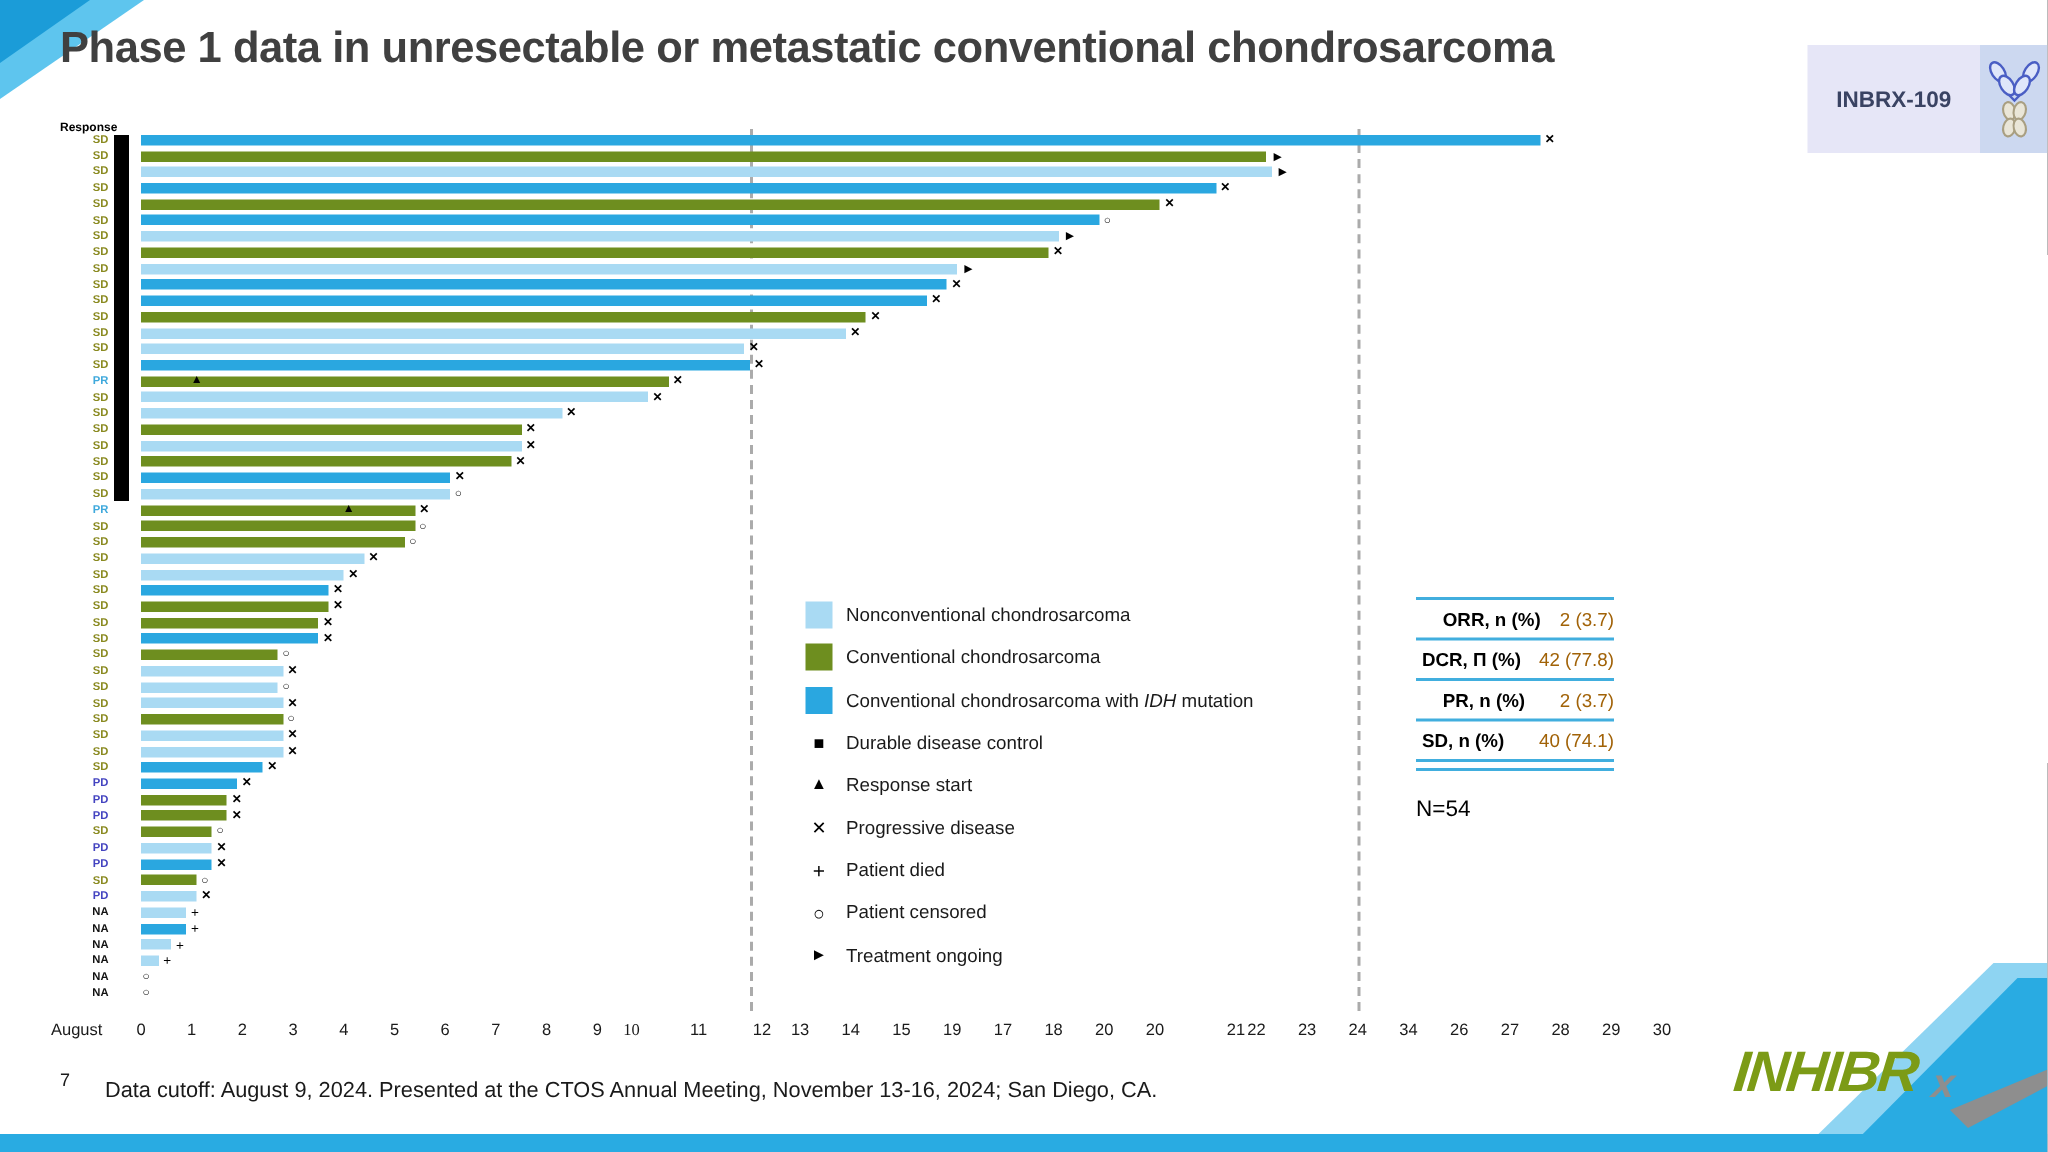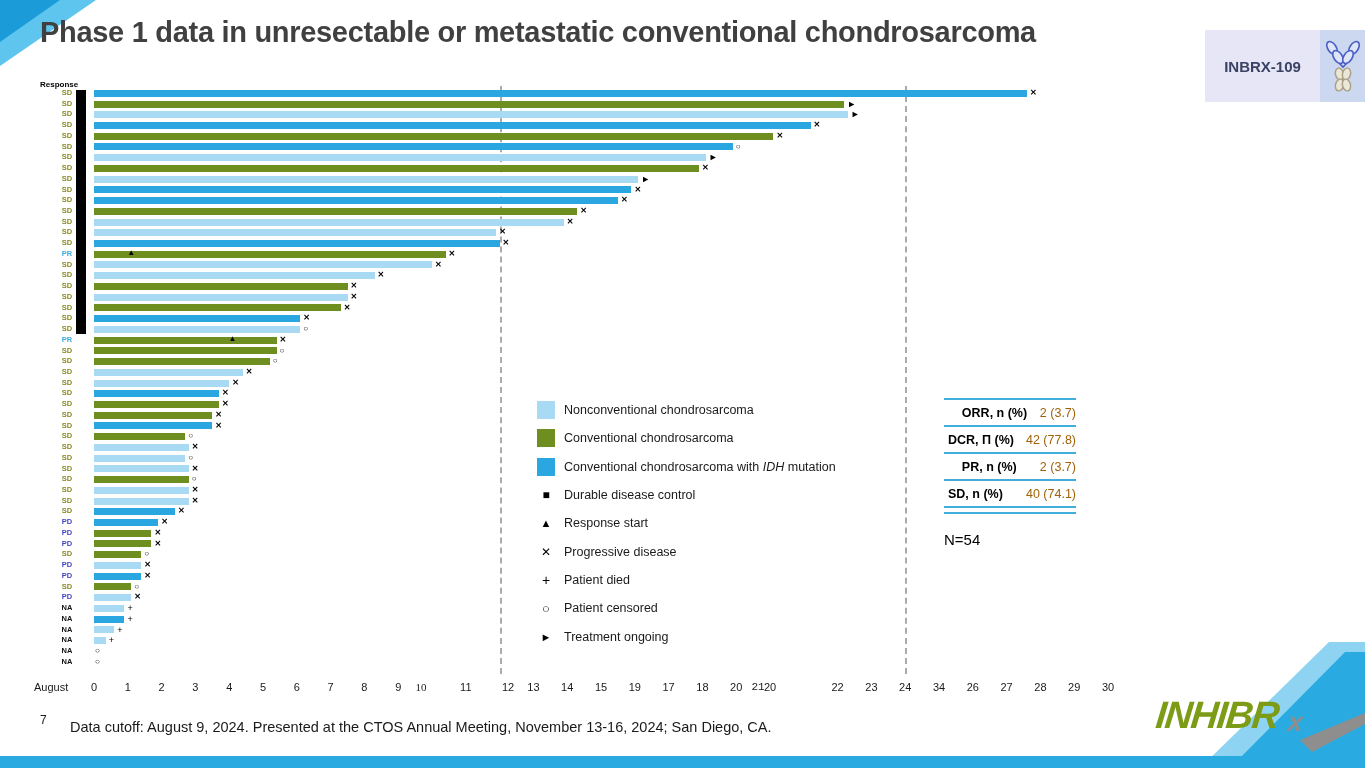--- a/index.html
+++ b/index.html
@@ -275,21 +275,21 @@
       <div class="tick" style="left: 454.8px;">11</div>
       <div class="tick" style="left: 497px;">12</div>
       <div class="tick" style="left: 522.4px;">13</div>
       <div class="tick" style="left: 556.2px;">14</div>
       <div class="tick" style="left: 590px;">15</div>
       <div class="tick" style="left: 623.8px;">19</div>
       <div class="tick" style="left: 657.6px;">17</div>
       <div class="tick" style="left: 691.4px;">18</div>
       <div class="tick" style="left: 725.2px;">20</div>
       <div class="tick" style="left: 759px;">20</div>
-      <div class="tick" style="left: 747px; font-family: Liberation Mono, monospace;">21</div>
+      <div class="tick" style="left: 813px;">21</div>
       <div class="tick" style="left: 826.6px;">22</div>
       <div class="tick" style="left: 860.4px;">23</div>
       <div class="tick" style="left: 894.2px;">24</div>
       <div class="tick" style="left: 928px;">34</div>
       <div class="tick" style="left: 961.8px;">26</div>
       <div class="tick" style="left: 995.6px;">27</div>
       <div class="tick" style="left: 1029.4px;">28</div>
       <div class="tick" style="left: 1063.2px;">29</div>
       <div class="tick" style="left: 1097px;">30</div>
     </div>

